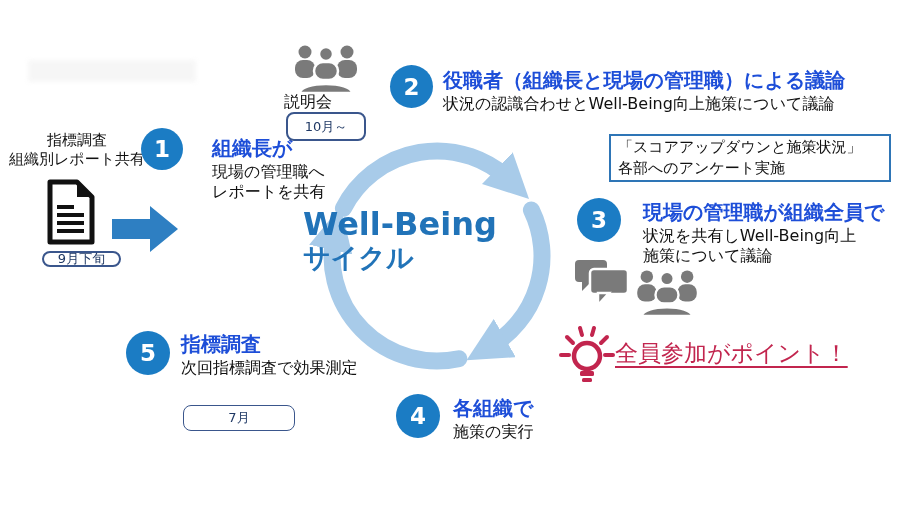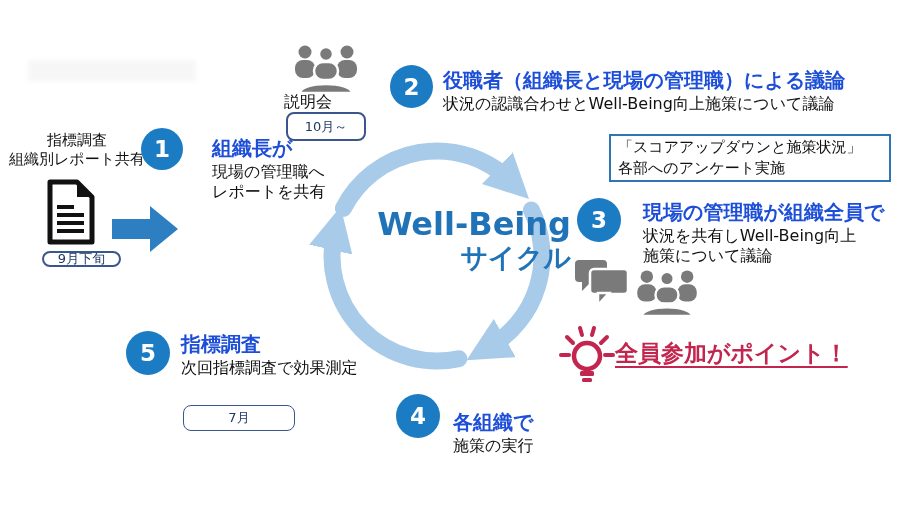--- a/index.html
+++ b/index.html
@@ -36,21 +36,21 @@
 
   .step-text .h{
     color:#1d4ed8;font-weight:bold;font-size:20px;line-height:22px;
     text-decoration-thickness:1.5px;text-underline-offset:3px;
     margin-bottom:3px;white-space:nowrap;
   }
   .step-text .b{font-size:16px;line-height:20px;color:#111;white-space:nowrap;}
   #s1{left:212px;top:137px;}
   #s2{left:443px;top:69px;}
   #s3{left:643px;top:201px;}
-  #s4{left:453px;top:397px;margin-top:14px;}
+  #s4{left:453px;top:397px;}
   #s5{left:181px;top:333px;}
 
   
   #seminar-icon{left:292px;top:43px;}
   #seminar-label{left:284px;top:92px;width:84px;font-size:16px;color:#111;}
   #seminar-date{left:286px;top:112px;width:80px;height:29px;}
 
   
   #survey-box{
     left:609px;top:134px;width:282px;height:48px;border:2px solid #2e75b6;background:#fff;
@@ -58,30 +58,30 @@
     padding:1px 7px;font-size:15px;line-height:21px;color:#111;white-space:nowrap;
   }
 
   
   #bubbles-icon{left:573px;top:257px;}
   #meeting-icon2{left:634px;top:268px;}
 
   
   #bulb-icon{left:558px;top:324px;}
   #highlight{
-    left:615px;top:338px;font-size:23px;font-weight:bold;color:#c2254e;white-space:nowrap;
+    left:615px;top:338px;font-size:23px;font-weight:normal;color:#c2254e;white-space:nowrap;
     text-decoration:underline;text-decoration-thickness:1.5px;text-underline-offset:5px;
   }
 
   
   #date-jul{left:183px;top:381px;width:112px;height:26px;}
 
   
   #cycle-svg{left:303px;top:122px;}
-  #cycle-title{left:303px;top:206px;width:268px;text-align:right;color:#2173b8;font-weight:bold;}
+  #cycle-title{left:303px;top:206px;width:268px;text-align:left;color:#2173b8;font-weight:bold;}
   #cycle-title .t1{font-size:32px;line-height:36px;}
   #cycle-title .t2{font-size:27px;line-height:32px;}
 </style>
 </head>
 <body>
 
 <div id="stage">
 
   <div class="abs" id="watermark"></div>
 

